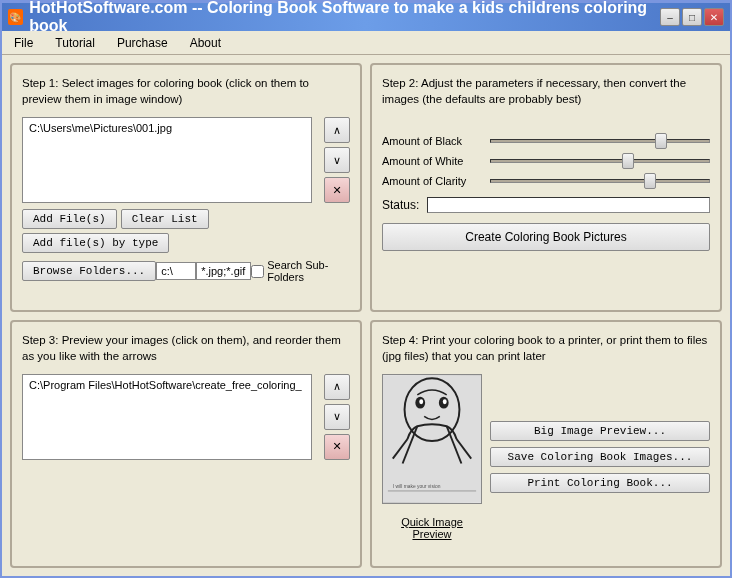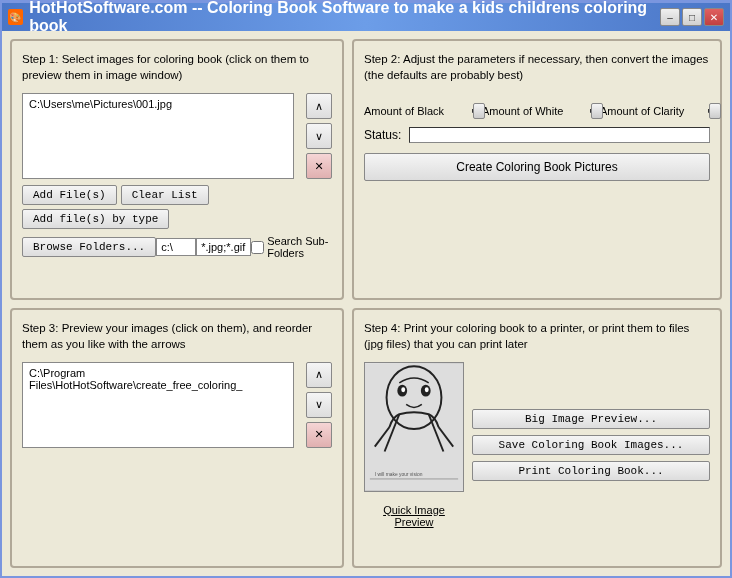--- a/index.html
+++ b/index.html
@@ -233,23 +233,23 @@
       display: flex;
       align-items: center;
       gap: 3px;
       font-size: 11px;
       cursor: pointer;
     }
 
     
     .slider-section {
       display: flex;
-      flex-direction: row;
+      flex-direction: column;
       gap: 8px;
-      margin-top: 12px;
+      margin-top: 18px;
       justify-content: space-between;
     }
 
     .slider-row {
       display: flex;
       align-items: center;
       gap: 8px;
     }
 
     .slider-label {
@@ -350,20 +350,26 @@
       <div class="title-icon">🎨</div>
       <span class="title-text">HotHotSoftware.com -- Coloring Book Software to make a kids childrens coloring book</span>
     </div>
     <div class="title-buttons">
       <div class="title-btn">–</div>
       <div class="title-btn">□</div>
       <div class="title-btn close">✕</div>
     </div>
   </div>
 
+  <div class="menu-bar">
+    <div class="menu-item">File</div>
+    <div class="menu-item">Tutorial</div>
+    <div class="menu-item">Purchase</div>
+    <div class="menu-item">About</div>
+  </div>
 
   <div class="content-area">
 
     <div class="panel">
       <div class="panel-title">Step 1: Select images for coloring book (click on them to preview them in image window)</div>
       <div class="listbox-with-arrows">
         <div class="listbox">
           <div class="listbox-content">C:\Users\me\Pictures\001.jpg</div>
         </div>
         <div class="arrow-buttons">

